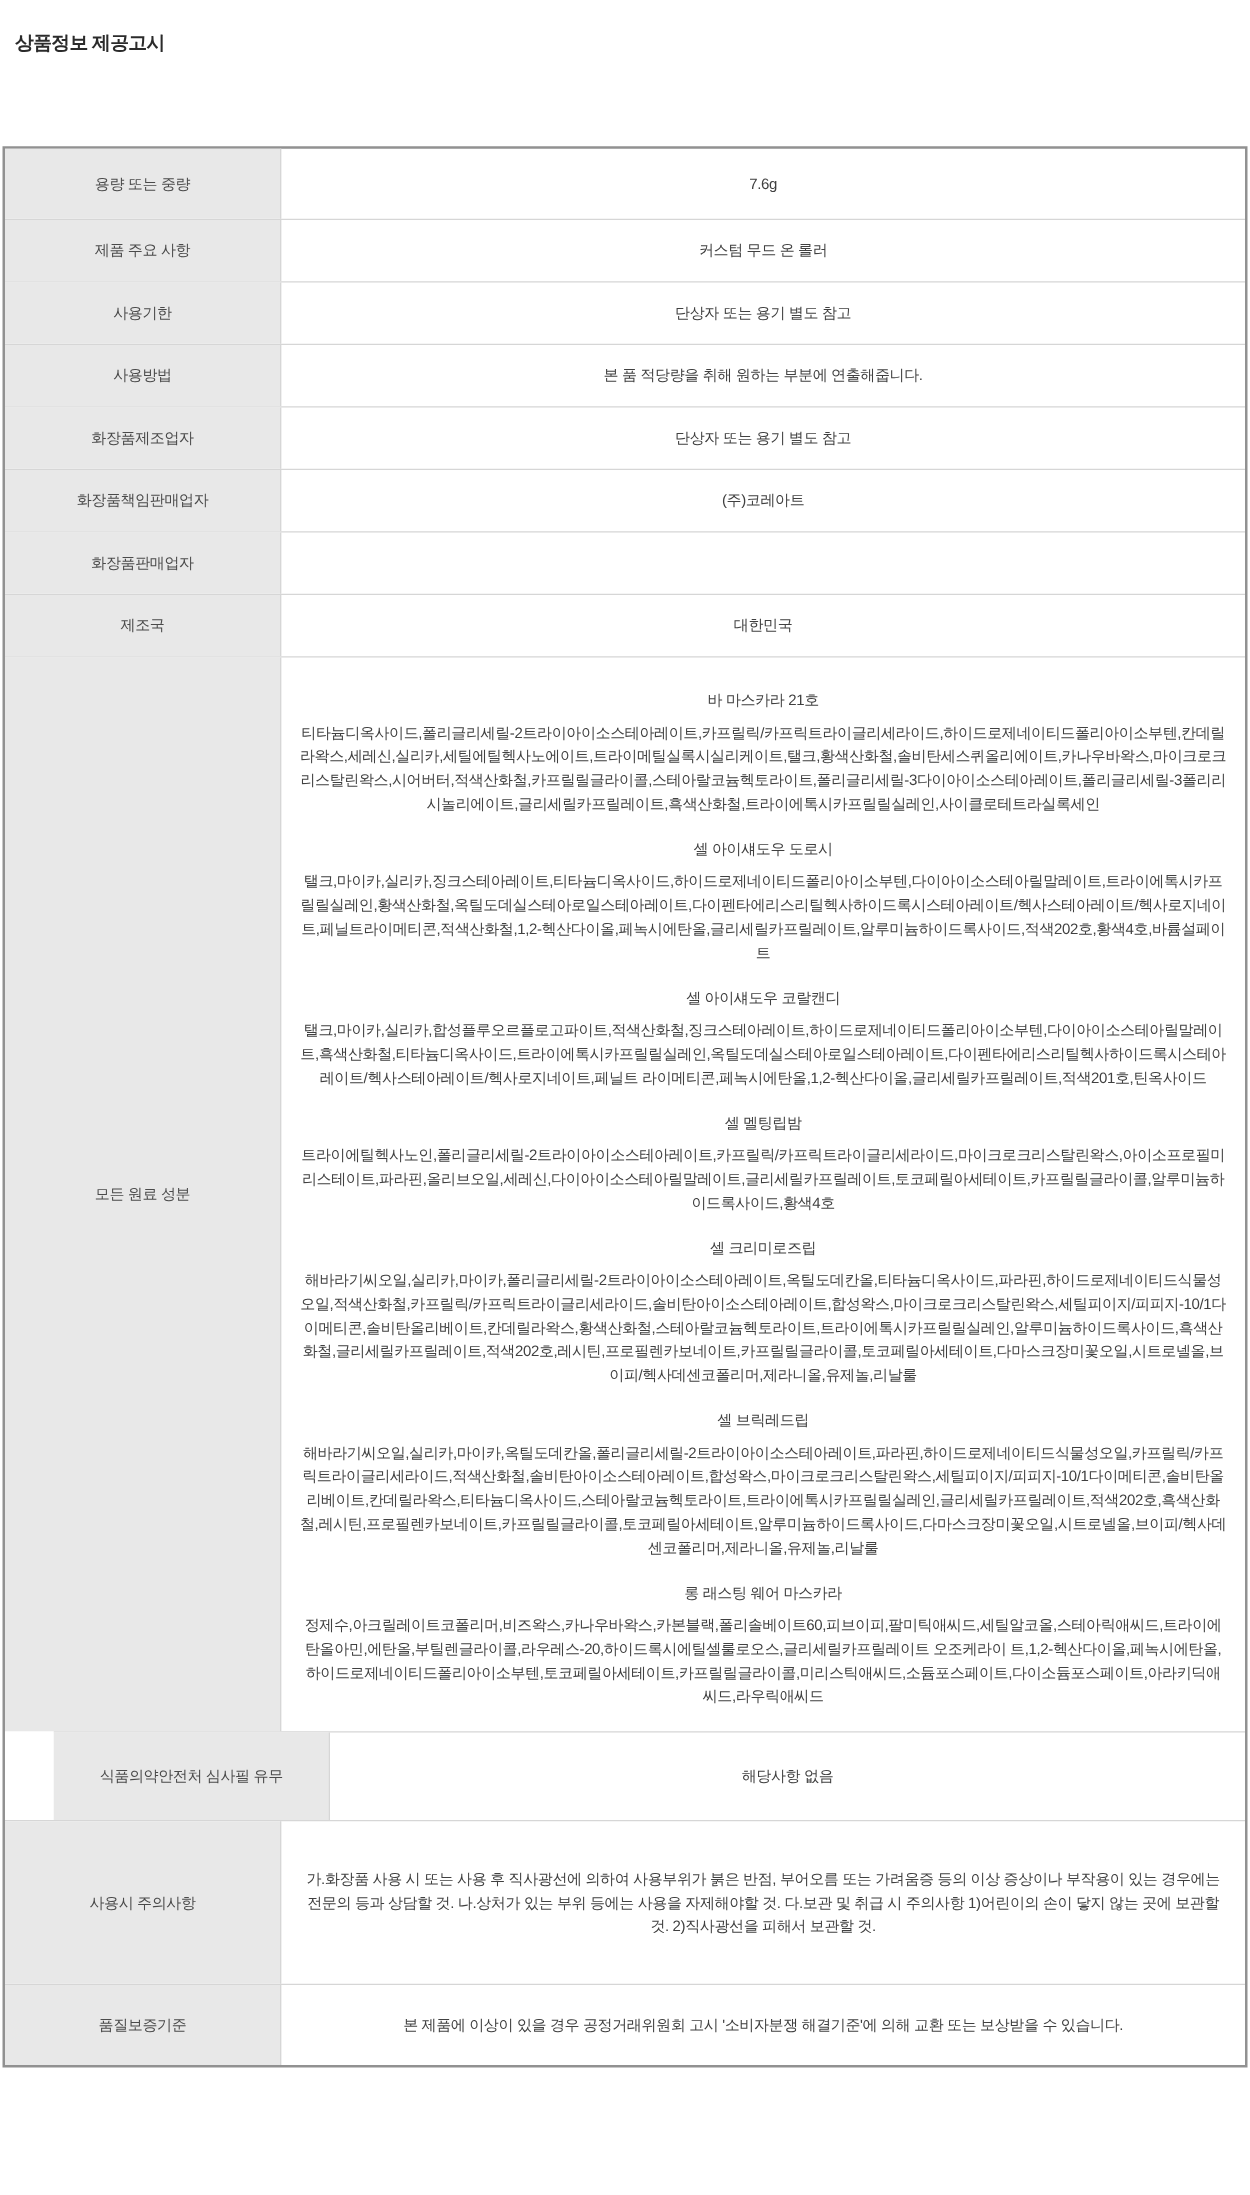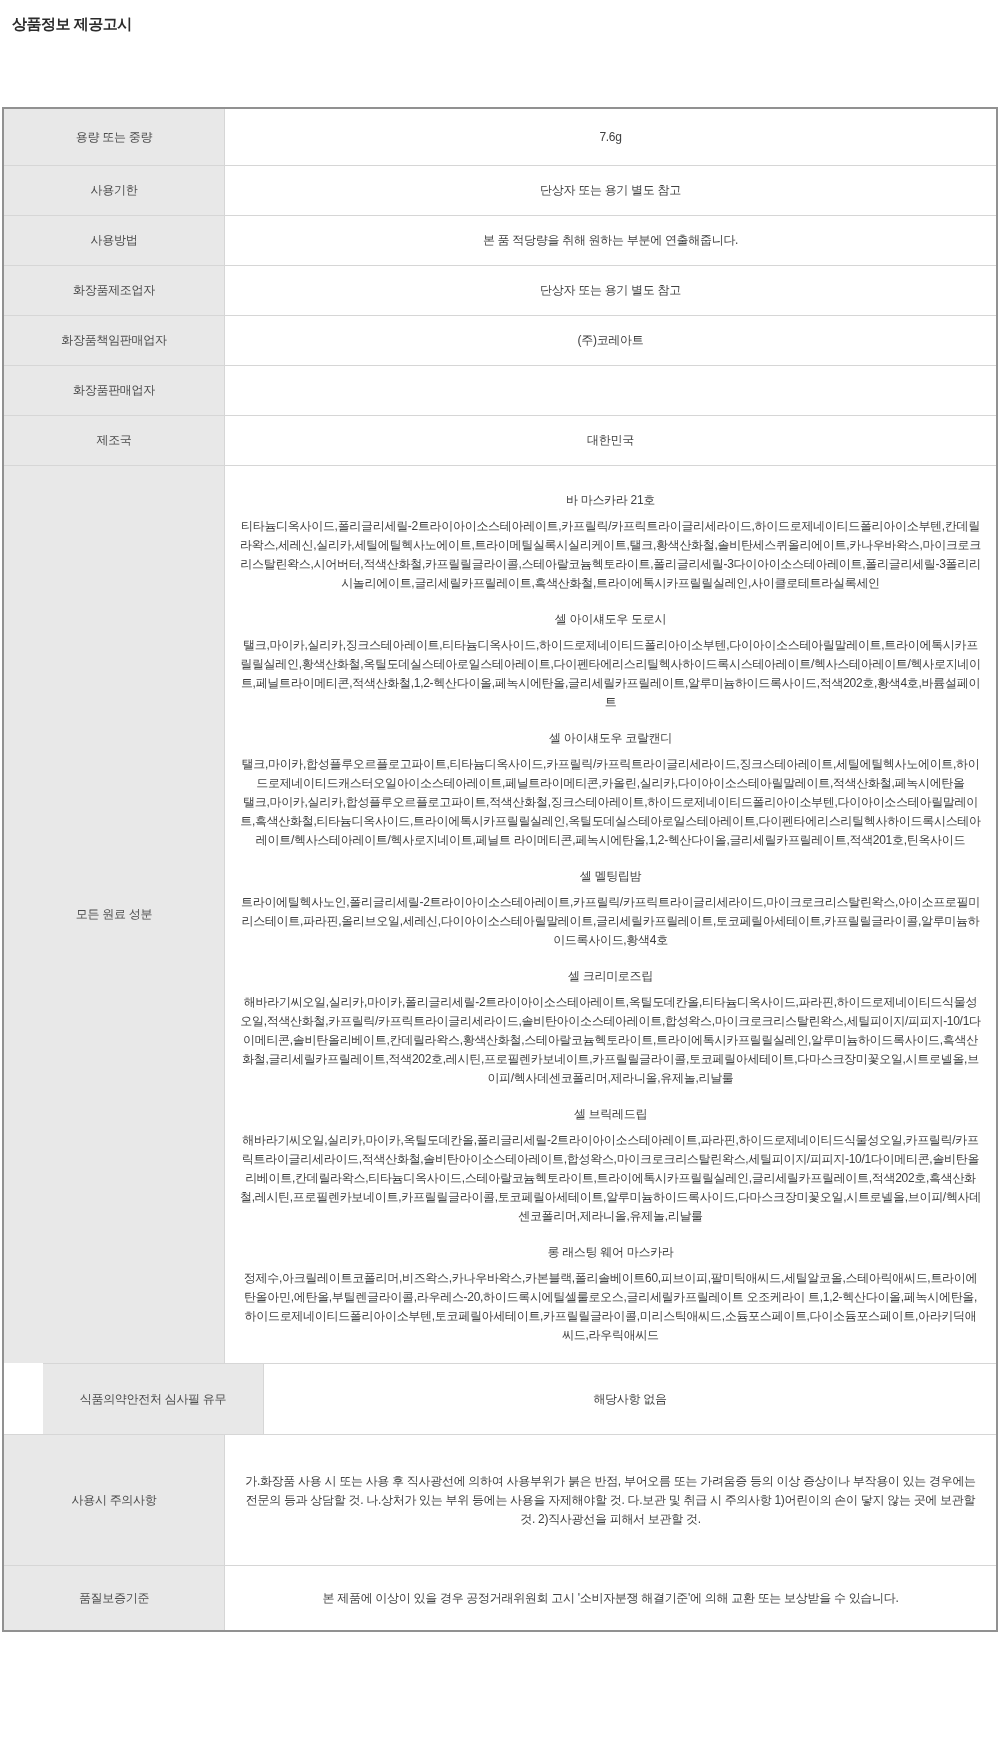--- a/index.html
+++ b/index.html
@@ -9,20 +9,21 @@
     width: 1000px;
     font-family: "Liberation Sans", "DejaVu Sans", sans-serif;
     color: #404040;
   }
   .page-title {
     font-size: 15px;
     font-weight: bold;
     color: #2b2b2b;
     padding: 15px 0 0 12px;
     letter-spacing: -0.5px;
+    margin-top: 10px;
   }
   .info-table {
     margin: 73px 2px 4px 2px;
     border: 2px solid #919191;
     background: #ffffff;
   }
   .row {
     display: flex;
     align-items: stretch;
     border-top: 1px solid #d6d6d6;
@@ -92,20 +93,24 @@
 
 <div class="page-title">상품정보 제공고시</div>
 
 <div class="info-table">
 
   <div class="row h56">
     <div class="cell-label">용량 또는 중량</div>
     <div class="cell-value">7.6g</div>
   </div>
 
+  <div class="row h50">
+    <div class="cell-label">제품 주요 사항</div>
+    <div class="cell-value">커스텀 무드 온 롤러</div>
+  </div>
 
   <div class="row h50">
     <div class="cell-label">사용기한</div>
     <div class="cell-value">단상자 또는 용기 별도 참고</div>
   </div>
 
   <div class="row h50">
     <div class="cell-label">사용방법</div>
     <div class="cell-value">본 품 적당량을 취해 원하는 부분에 연출해줍니다.</div>
   </div>
@@ -130,21 +135,20 @@
   </div>
 
   <div class="row">
     <div class="cell-label">모든 원료 성분</div>
     <div class="ingredients-value">
       <div class="sec-title">바 마스카라 21호</div>
       <div class="sec-text">티타늄디옥사이드,폴리글리세릴-2트라이아이소스테아레이트,카프릴릭/카프릭트라이글리세라이드,하이드로제네이티드폴리아이소부텐,칸데릴라왁스,세레신,실리카,세틸에틸헥사노에이트,트라이메틸실록시실리케이트,탤크,황색산화철,솔비탄세스퀴올리에이트,카나우바왁스,마이크로크리스탈린왁스,시어버터,적색산화철,카프릴릴글라이콜,스테아랄코늄헥토라이트,폴리글리세릴-3다이아이소스테아레이트,폴리글리세릴-3폴리리시놀리에이트,글리세릴카프릴레이트,흑색산화철,트라이에톡시카프릴릴실레인,사이클로테트라실록세인</div>
       <div class="sec-title">셀 아이섀도우 도로시</div>
       <div class="sec-text">탤크,마이카,실리카,징크스테아레이트,티타늄디옥사이드,하이드로제네이티드폴리아이소부텐,다이아이소스테아릴말레이트,트라이에톡시카프릴릴실레인,황색산화철,옥틸도데실스테아로일스테아레이트,다이펜타에리스리틸헥사하이드록시스테아레이트/헥사스테아레이트/헥사로지네이트,페닐트라이메티콘,적색산화철,1,2-헥산다이올,페녹시에탄올,글리세릴카프릴레이트,알루미늄하이드록사이드,적색202호,황색4호,바륨설페이트</div>
       <div class="sec-title">셀 아이섀도우 코랄캔디</div>
-      <div class="sec-text">탤크,마이카,합성플루오르플로고파이트,티타늄디옥사이드,카프릴릭/카프릭트라이글리세라이드,징크스테아레이트,세틸에틸헥사노에이트,하이드로제네이티드캐스터오일아이소스테아레이트,페닐트라이메티콘,카올린,실리카,다이아이소스테아릴말레이트,적색산화철,페녹시에탄올</div>
       <div class="sec-text">탤크,마이카,실리카,합성플루오르플로고파이트,적색산화철,징크스테아레이트,하이드로제네이티드폴리아이소부텐,다이아이소스테아릴말레이트,흑색산화철,티타늄디옥사이드,트라이에톡시카프릴릴실레인,옥틸도데실스테아로일스테아레이트,다이펜타에리스리틸헥사하이드록시스테아레이트/헥사스테아레이트/헥사로지네이트,페닐트 라이메티콘,페녹시에탄올,1,2-헥산다이올,글리세릴카프릴레이트,적색201호,틴옥사이드</div>
       <div class="sec-title">셀 멜팅립밤</div>
       <div class="sec-text">트라이에틸헥사노인,폴리글리세릴-2트라이아이소스테아레이트,카프릴릭/카프릭트라이글리세라이드,마이크로크리스탈린왁스,아이소프로필미리스테이트,파라핀,올리브오일,세레신,다이아이소스테아릴말레이트,글리세릴카프릴레이트,토코페릴아세테이트,카프릴릴글라이콜,알루미늄하이드록사이드,황색4호</div>
       <div class="sec-title">셀 크리미로즈립</div>
       <div class="sec-text">해바라기씨오일,실리카,마이카,폴리글리세릴-2트라이아이소스테아레이트,옥틸도데칸올,티타늄디옥사이드,파라핀,하이드로제네이티드식물성오일,적색산화철,카프릴릭/카프릭트라이글리세라이드,솔비탄아이소스테아레이트,합성왁스,마이크로크리스탈린왁스,세틸피이지/피피지-10/1다이메티콘,솔비탄올리베이트,칸데릴라왁스,황색산화철,스테아랄코늄헥토라이트,트라이에톡시카프릴릴실레인,알루미늄하이드록사이드,흑색산화철,글리세릴카프릴레이트,적색202호,레시틴,프로필렌카보네이트,카프릴릴글라이콜,토코페릴아세테이트,다마스크장미꽃오일,시트로넬올,브이피/헥사데센코폴리머,제라니올,유제놀,리날룰</div>
       <div class="sec-title">셀 브릭레드립</div>
       <div class="sec-text">해바라기씨오일,실리카,마이카,옥틸도데칸올,폴리글리세릴-2트라이아이소스테아레이트,파라핀,하이드로제네이티드식물성오일,카프릴릭/카프릭트라이글리세라이드,적색산화철,솔비탄아이소스테아레이트,합성왁스,마이크로크리스탈린왁스,세틸피이지/피피지-10/1다이메티콘,솔비탄올리베이트,칸데릴라왁스,티타늄디옥사이드,스테아랄코늄헥토라이트,트라이에톡시카프릴릴실레인,글리세릴카프릴레이트,적색202호,흑색산화철,레시틴,프로필렌카보네이트,카프릴릴글라이콜,토코페릴아세테이트,알루미늄하이드록사이드,다마스크장미꽃오일,시트로넬올,브이피/헥사데센코폴리머,제라니올,유제놀,리날룰</div>
       <div class="sec-title">롱 래스팅 웨어 마스카라</div>
       <div class="sec-text">정제수,아크릴레이트코폴리머,비즈왁스,카나우바왁스,카본블랙,폴리솔베이트60,피브이피,팔미틱애씨드,세틸알코올,스테아릭애씨드,트라이에탄올아민,에탄올,부틸렌글라이콜,라우레스-20,하이드록시에틸셀룰로오스,글리세릴카프릴레이트 오조케라이 트,1,2-헥산다이올,페녹시에탄올,하이드로제네이티드폴리아이소부텐,토코페릴아세테이트,카프릴릴글라이콜,미리스틱애씨드,소듐포스페이트,다이소듐포스페이트,아라키딕애씨드,라우릭애씨드</div>
     </div>

